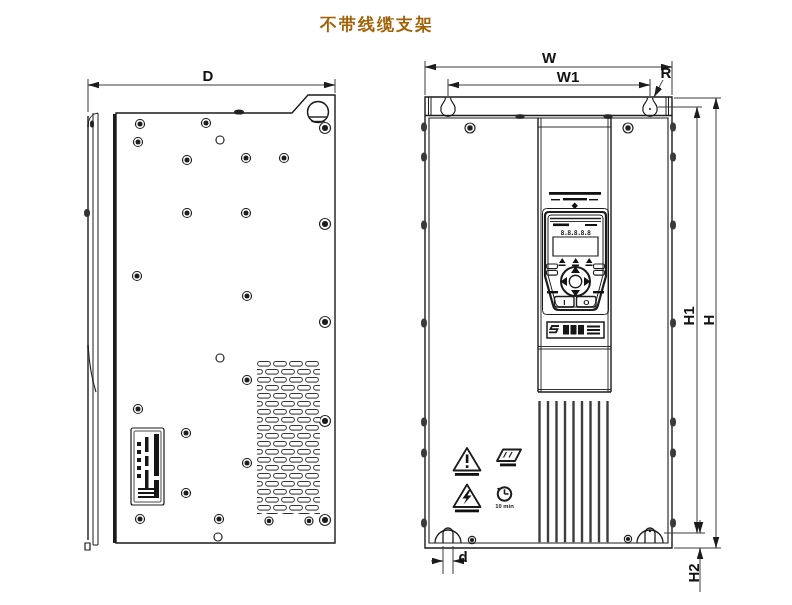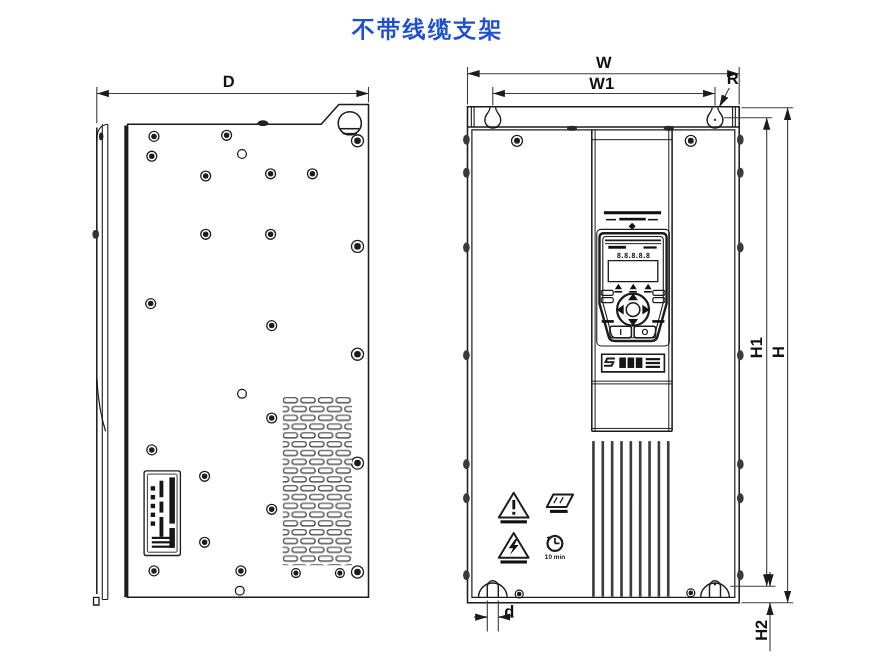--- a/index.html
+++ b/index.html
@@ -1,19 +1,19 @@
 <!DOCTYPE html>
 <html><head>
 <meta charset="utf-8">
 <style>
   html,body{margin:0;padding:0;background:#fff;}
   .canvas{position:relative;width:792px;height:605px;background:#fff;overflow:hidden;
           font-family:"Liberation Sans",sans-serif;}
-  .title{position:absolute;left:320px;top:13px;font-size:21px;font-weight:600;
-         letter-spacing:2px;color:#1d4ed8;}
+  .title{position:absolute;left:320px;top:13px;font-size:17px;font-weight:600;
+         letter-spacing:2px;color:#a16207;}
   .dim-label{position:absolute;font-size:15px;font-weight:700;color:#111;
              transform:translate(-50%,-50%);white-space:nowrap;}
   .dim-label.rot{transform:translate(-50%,-50%) rotate(-90deg);}
   svg{position:absolute;left:0;top:0;}
   svg *{vector-effect:non-scaling-stroke;}
 </style>
 </head>
 <body>
 
 <div class="canvas">
@@ -354,20 +354,20 @@
         <line x1="443" y1="546" x2="443" y2="574"></line>
         <line x1="453" y1="546" x2="453" y2="574"></line>
         <line x1="431" y1="561" x2="443" y2="561" marker-end="url(#arr)"></line>
         <line x1="467" y1="561" x2="453" y2="561" marker-end="url(#arr)"></line>
       </g>
     </g>
   </svg>
 
   <div class="dim-label" style="left:208px;top:75px;">D</div>
   <div class="dim-label" style="left:549px;top:57px;">W</div>
-  <div class="dim-label" style="left:547px;top:76px;">W1</div>
+  <div class="dim-label" style="left:568px;top:76px;">W1</div>
   <div class="dim-label" style="left:666px;top:72px;">R</div>
   <div class="dim-label rot" style="left:708px;top:320px;">H</div>
   <div class="dim-label rot" style="left:688px;top:316px;">H1</div>
   <div class="dim-label rot" style="left:693px;top:573px;">H2</div>
   <div class="dim-label" style="left:463px;top:556px;">d</div>
 
 </div>
 
 </body></html>

